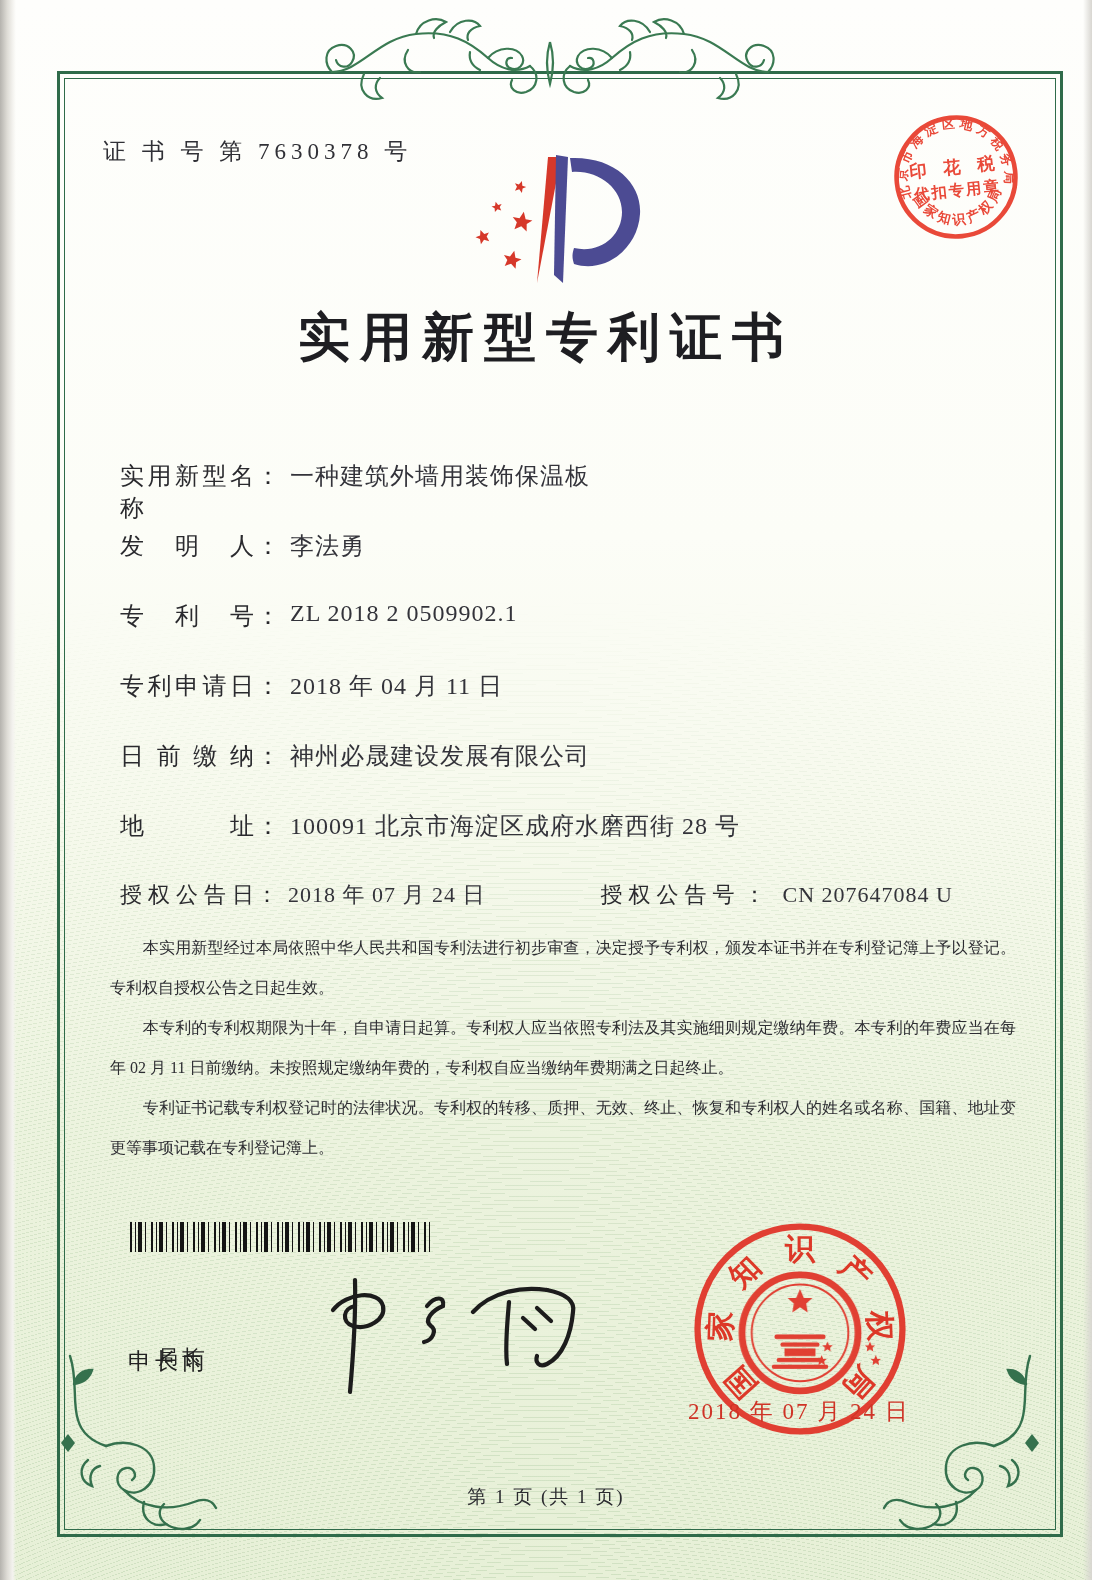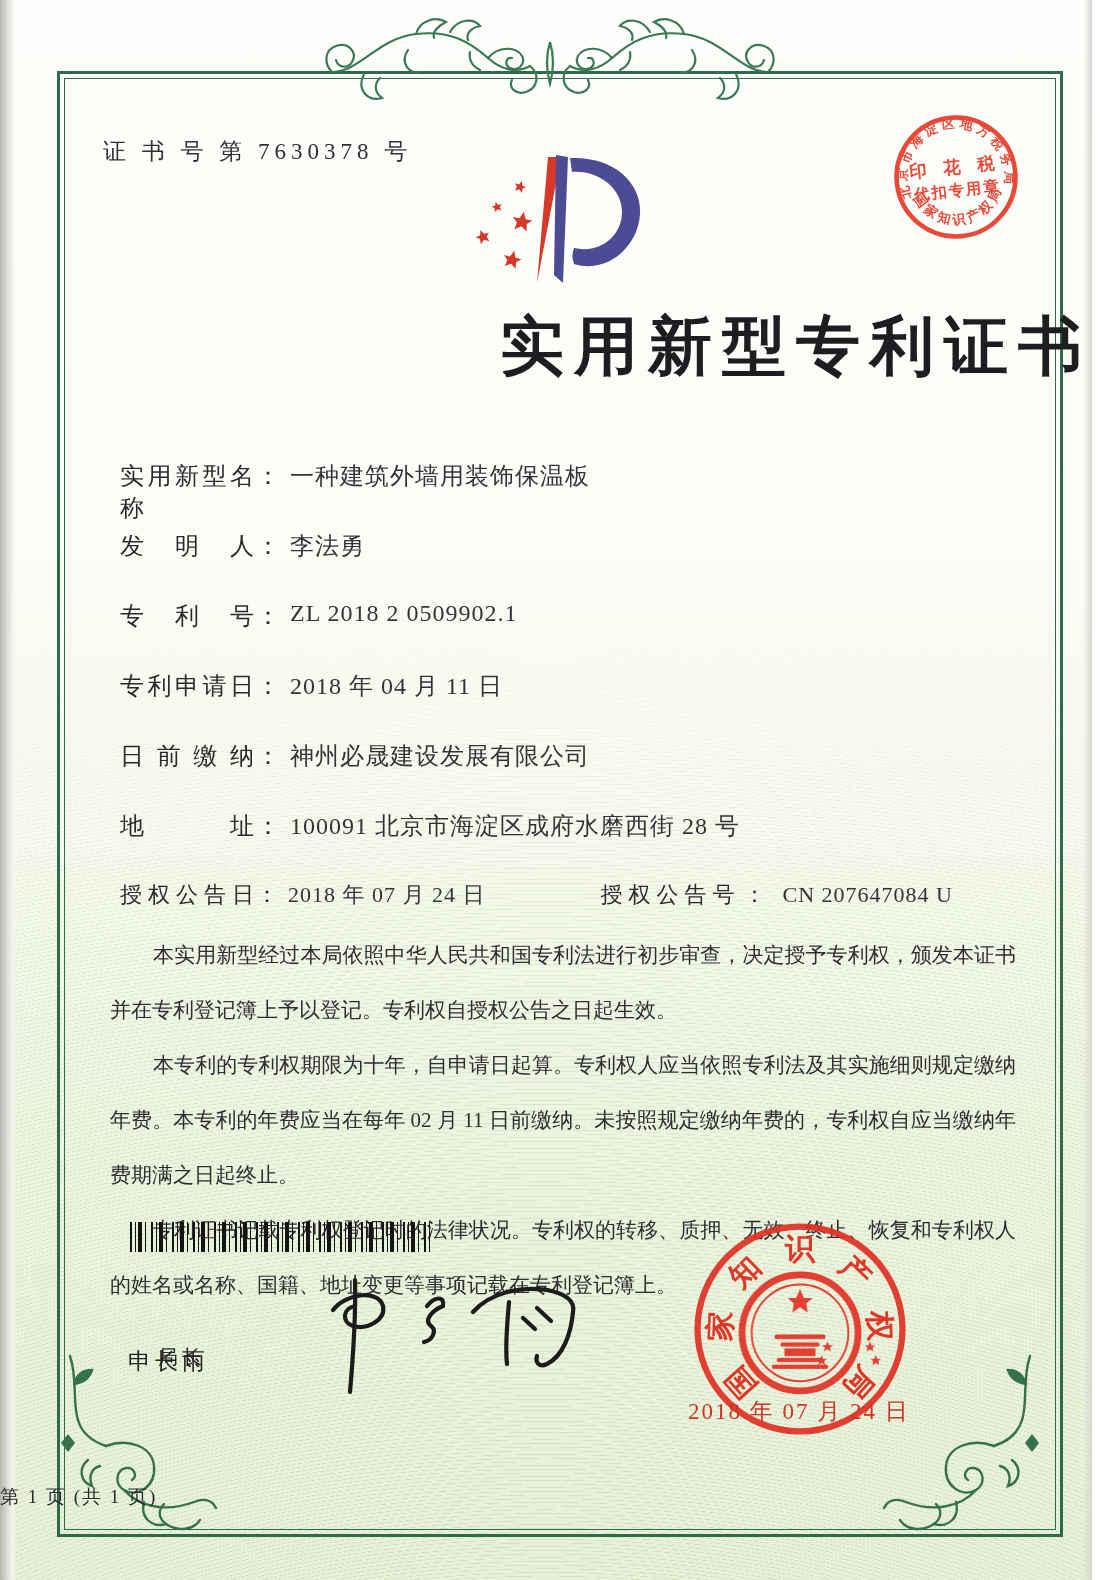--- a/index.html
+++ b/index.html
@@ -10,43 +10,43 @@
     background:repeating-radial-gradient(1400px 860px at 50% 128%,rgba(140,180,130,.25) 0 1px,rgba(0,0,0,0) 1px 6px);
     -webkit-mask-image:linear-gradient(180deg,transparent 0%,transparent 38%,rgba(0,0,0,.75) 62%,#000 100%);
     mask-image:linear-gradient(180deg,transparent 0%,transparent 38%,rgba(0,0,0,.75) 62%,#000 100%);}
   .edge-left{position:absolute;left:0;top:0;bottom:0;width:16px;
     background:linear-gradient(90deg,#b5b3ae,#dedcd6 45%,#f4f3ef 80%,rgba(255,255,255,0));}
   .edge-right{position:absolute;right:0;top:0;bottom:0;width:9px;
     background:linear-gradient(270deg,#d8d6d1,rgba(255,255,255,0));}
   .frame{position:absolute;left:57px;top:71px;width:1000px;height:1460px;
     border:3px solid #2f6b4a;outline:1px solid #2f6b4a;outline-offset:-8px;}
   .cert-no{position:absolute;left:103px;top:136px;font-size:23px;letter-spacing:5px;color:#303036;}
-  .title{position:absolute;left:0;right:0;top:303px;text-align:right;
-    font-size:64px;font-weight:900;letter-spacing:10px;color:#1e1e22;}
+  .title{position:absolute;left:0;right:0;top:303px;text-align:center;
+    font-size:52px;font-weight:900;letter-spacing:10px;color:#1e1e22;}
   .tax-stamp{position:absolute;left:872px;top:93px;transform:rotate(-6deg);opacity:.95;}
   .logo{position:absolute;left:468px;top:150px;}
   .fields{position:absolute;left:120px;top:460px;width:880px;}
   .frow{display:flex;align-items:flex-start;height:70px;font-size:24px;}
   .flabel{display:inline-block;width:134px;text-align:justify;text-align-last:justify;color:#2a2a2e;}
   .fcolon{margin:0 10px 0 2px;}
   .fvalue{letter-spacing:1px;color:#33333a;}
   .grant-row{position:absolute;left:120px;top:880px;width:890px;display:flex;font-size:22px;align-items:center;}
   .grant-left{display:flex;align-items:baseline;}
   .grant-right{display:flex;align-items:baseline;margin-left:115px;gap:7px;}
   .paras{position:absolute;left:110px;top:928px;width:906px;}
-  .paras p{margin:0;font-size:21px;line-height:55px;text-indent:2.05em;text-align:justify;color:#2d2d32;}
+  .paras p{margin:0;font-size:16px;line-height:40px;text-indent:2.05em;text-align:justify;color:#2d2d32;}
   .barcode{position:absolute;left:130px;top:1222px;width:302px;height:30px;
     background:repeating-linear-gradient(90deg,#141414 0 2px,rgba(0,0,0,0) 2px 5px,#141414 5px 6px,rgba(0,0,0,0) 6px 8px,#141414 8px 12px,rgba(0,0,0,0) 12px 15px,#141414 15px 16px,rgba(0,0,0,0) 16px 21px);}
   .sig-title{position:absolute;left:140px;top:1344px;font-size:20px;letter-spacing:4px;color:#222;font-family:"Liberation Sans",sans-serif;margin-left:18px;}
   .sig-name{position:absolute;left:128px;top:1346px;font-size:23px;letter-spacing:4px;color:#222;font-family:Liberation Serif, serif;text-align:center;}
   .signature{position:absolute;left:295px;top:1258px;}
   .seal{position:absolute;left:684px;top:1213px;}
   .seal-ch{font-size:31px;font-weight:700;fill:#dd2f1f;text-anchor:middle;dominant-baseline:central;}
   .seal-date{position:absolute;left:688px;top:1396px;font-size:23px;letter-spacing:2px;color:#cf3326;white-space:nowrap;}
-  .footer{position:absolute;left:0;right:0;top:1484px;font-size:19px;letter-spacing:2px;color:#2b2b30;}
+  .footer{position:absolute;left:0;right:0;top:1484px;text-align:center;font-size:19px;letter-spacing:2px;color:#2b2b30;}
   .stamp-arc{font-size:12.5px;letter-spacing:4px;fill:#e8402f;font-weight:700;}
   .stamp-arc-b{font-size:13px;letter-spacing:3px;fill:#e8402f;font-weight:700;}
   .stamp-c1{font-size:17px;letter-spacing:6px;fill:#e8402f;font-weight:700;text-anchor:middle;}
   .stamp-c2{font-size:15px;letter-spacing:2px;fill:#e8402f;font-weight:700;text-anchor:middle;}
 </style>
 </head>
 <body>
 
 <div class="page">
   <div class="guilloche"></div>

